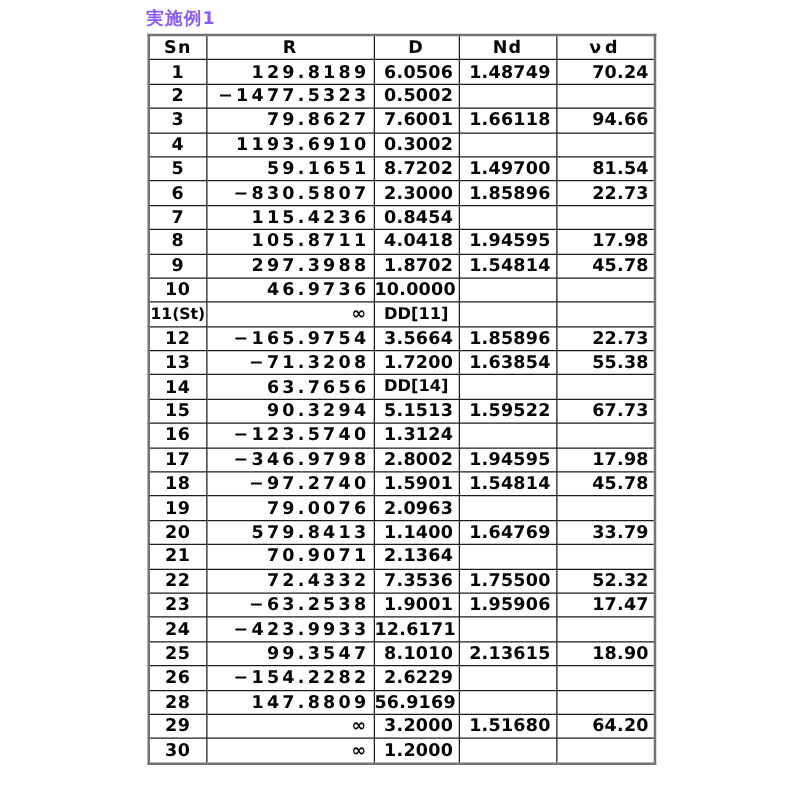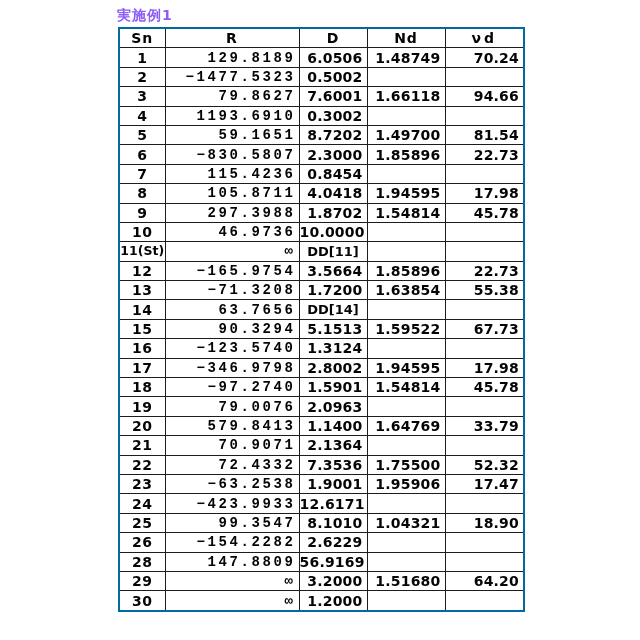--- a/index.html
+++ b/index.html
@@ -26,21 +26,21 @@
     color: #8b5cf6;
     white-space: nowrap;
   }
   table.lens-table {
     position: absolute;
     left: 118px;
     top: 27px;
     width: 407px;
     border-collapse: collapse;
     table-layout: fixed;
-    border: 2px solid #0369a1;
+    border: 2px solid #737373;
     background: #ffffff;
   }
   .lens-table th, .lens-table td {
     border: 1px solid #1c1c1c;
     padding: 0;
     height: 18.4px;
     font-size: 14px;
     font-weight: bold;
     line-height: 1;
     color: #050505;
@@ -61,21 +61,20 @@
     letter-spacing: 0.5px;
   }
   td.col0.small {
     font-size: 12.5px;
     letter-spacing: 0;
   }
   td.col1 {
     text-align: right;
     padding-right: 3px;
     letter-spacing: 2.6px;
-    font-family: Liberation Mono, monospace;
   }
   td.col2, td.col3, td.col4 {
     text-align: right;
     padding-right: 4px;
     letter-spacing: 0.2px;
   }
   td.col2.dd {
     text-align: center;
     padding-right: 0;
     font-size: 13px;
@@ -270,21 +269,21 @@
         <td class="col0">24</td>
         <td class="col1">−423.9933</td>
         <td class="col2">12.6171</td>
         <td class="col3"></td>
         <td class="col4"></td>
       </tr>
       <tr>
         <td class="col0">25</td>
         <td class="col1">99.3547</td>
         <td class="col2">8.1010</td>
-        <td class="col3">1.04321</td>
+        <td class="col3">2.13615</td>
         <td class="col4">18.90</td>
       </tr>
       <tr>
         <td class="col0">26</td>
         <td class="col1">−154.2282</td>
         <td class="col2">2.6229</td>
         <td class="col3"></td>
         <td class="col4"></td>
       </tr>
       <tr>

